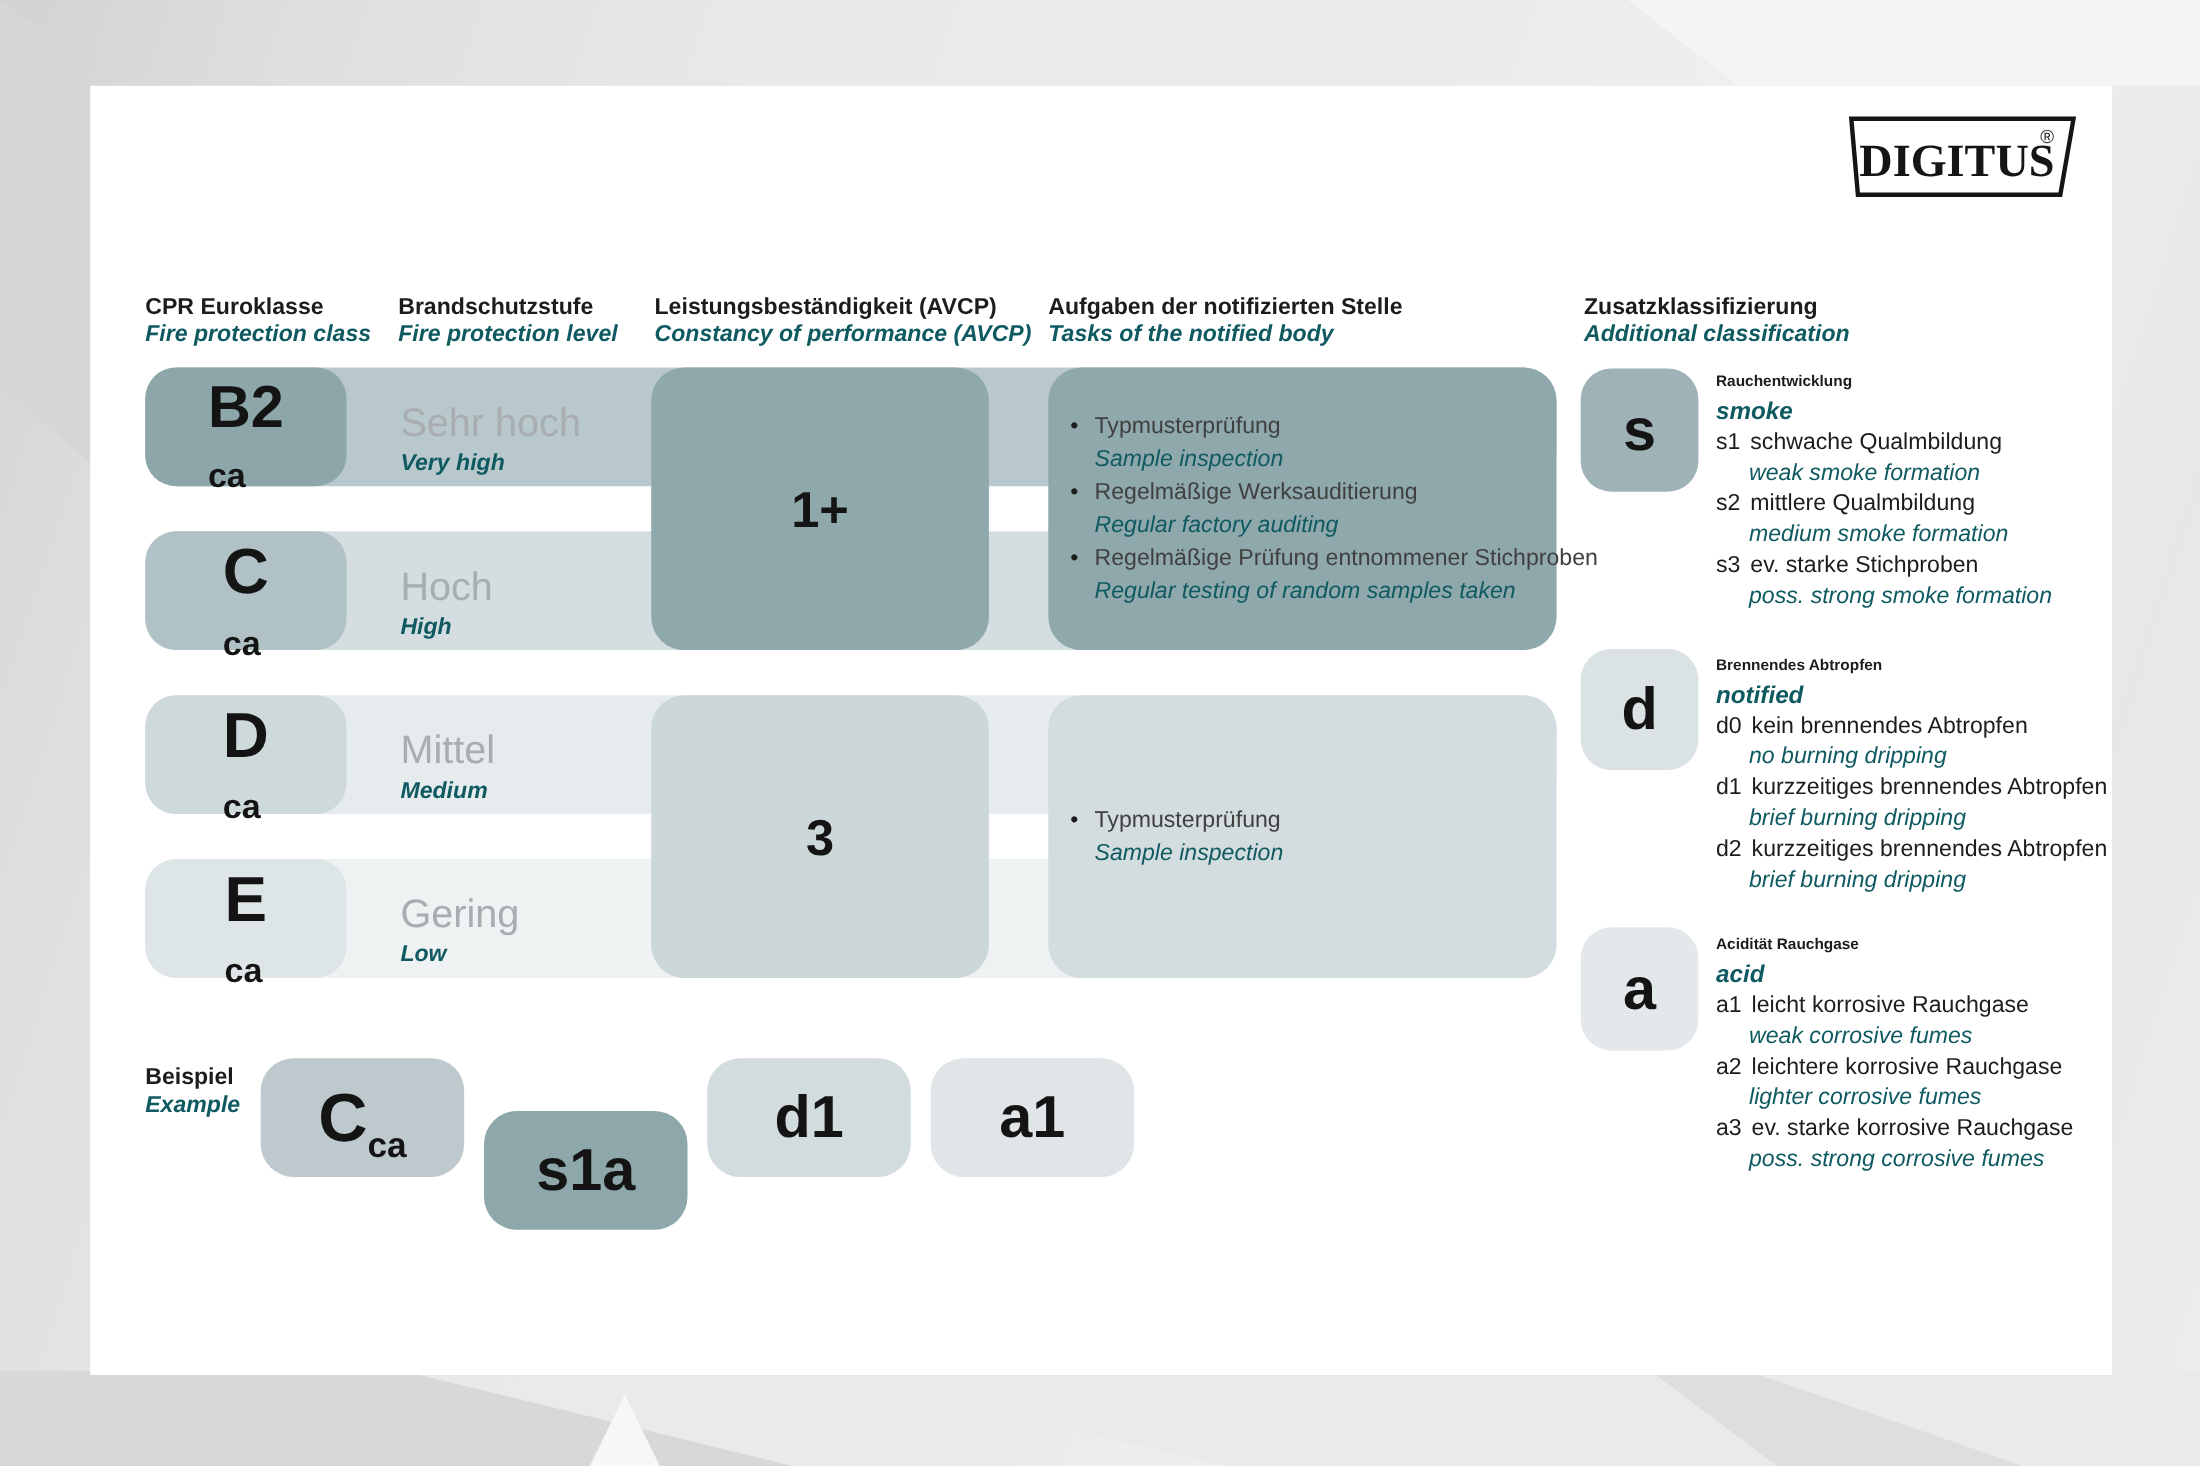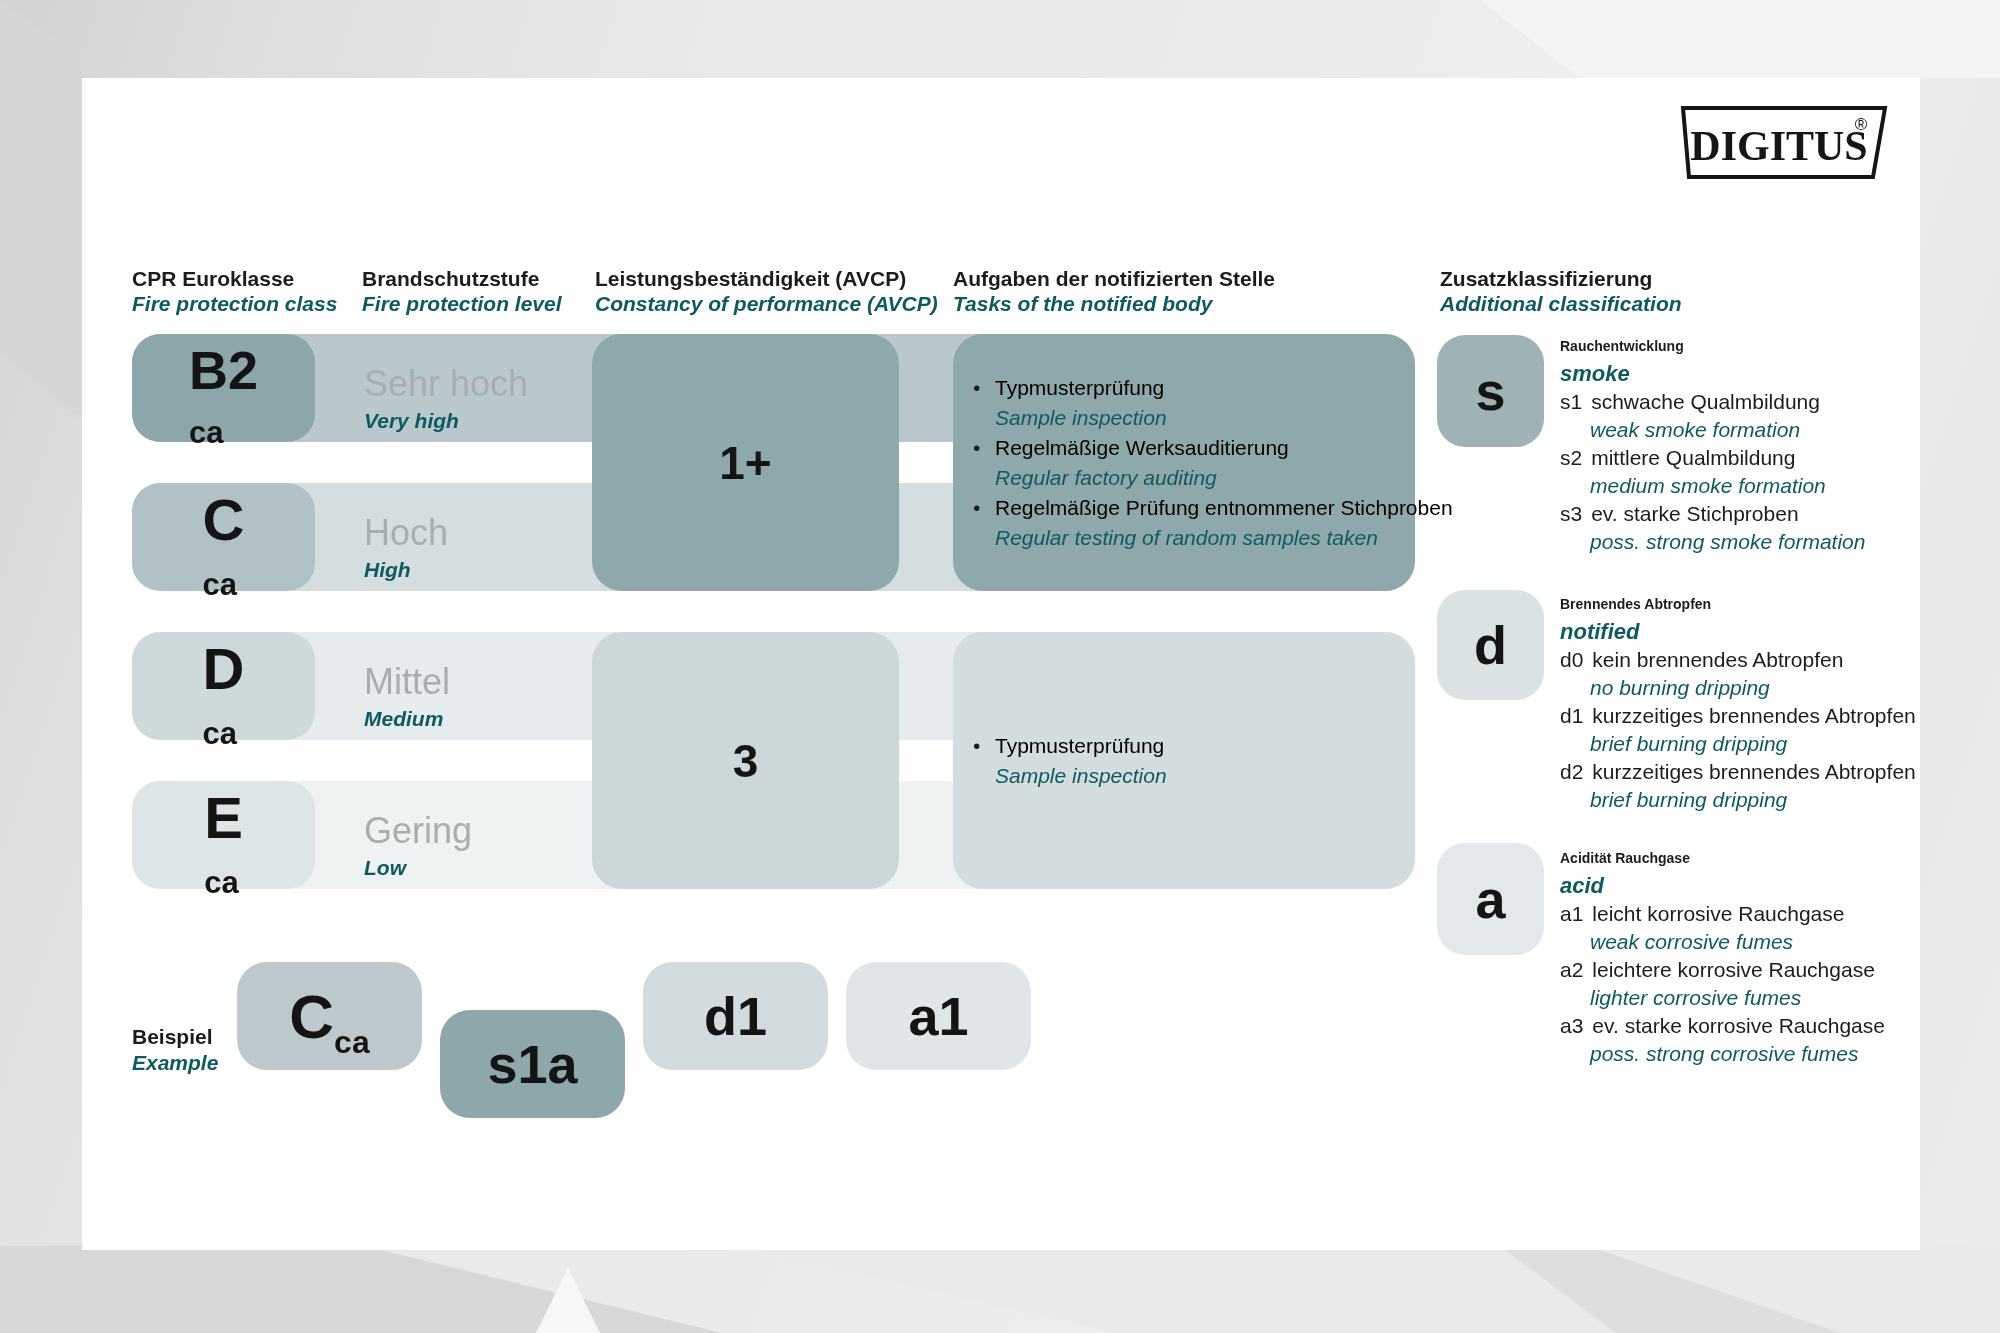--- a/index.html
+++ b/index.html
@@ -61,39 +61,39 @@
   .avcp.b1{top:256px;background:#8fa8ac;}
   .avcp.b2{top:554px;background:#ccd7d9;}
 
   
   .tasks{position:absolute;left:871px;width:462px;height:257px;border-radius:30px;z-index:2;}
   .tasks.b1{top:256px;background:#8fa8ac;}
   .tasks.b2{top:554px;background:#d3dcde;}
   .tasks-content{position:absolute;left:20px;top:0;height:100%;display:flex;flex-direction:column;justify-content:center;z-index:4;}
   .task-item{display:flex;}
   .task-item .bullet{width:22px;font-size:21px;line-height:30px;color:#1c1c1c;}
-  .task-item .lines .de{font-size:21px;line-height:30px;color:#000000;white-space:nowrap;}
+  .task-item .lines .de{font-size:21px;line-height:30px;color:#404040;white-space:nowrap;}
   .task-item .lines .en{font-size:21px;line-height:30px;font-style:italic;color:#0f5a61;white-space:nowrap;}
 
   
   .abadge{position:absolute;left:1355px;width:107px;border-radius:28px;z-index:3;
           display:flex;align-items:center;justify-content:center;font-size:54px;font-weight:bold;color:#141414;}
   .abadge.s{top:257px;height:112px;background:#9fb3b7;}
   .abadge.d{top:512px;height:110px;background:#dae2e3;}
   .abadge.a{top:765px;height:112px;background:#e3e9ea;}
   .add-section{position:absolute;left:1478px;width:380px;}
   .add-section.s{top:254px;} .add-section.d{top:512px;} .add-section.a{top:766px;}
   .add-title-de{font-size:14px;font-weight:bold;color:#1c1c1c;line-height:28px;}
   .add-title-en{font-size:22px;font-weight:bold;font-style:italic;color:#0f5a61;line-height:28px;}
   .add-line-de{font-size:21px;color:#1c1c1c;line-height:28px;white-space:nowrap;}
   .add-line-de .code{margin-right:9px;}
   .add-line-en{font-size:21px;font-style:italic;color:#0f5a61;line-height:28px;margin-left:30px;white-space:nowrap;}
 
   
-  .example-label{position:absolute;left:50px;top:946px;line-height:26px;font-size:21px;white-space:nowrap;}
+  .example-label{position:absolute;left:50px;top:888px;line-height:26px;font-size:21px;white-space:nowrap;}
   .example-label .de{font-weight:bold;color:#1c1c1c;}
   .example-label .en{font-weight:bold;font-style:italic;color:#0f5a61;}
   .ebadge{position:absolute;top:884px;width:185px;height:108px;border-radius:30px;
           display:flex;align-items:center;justify-content:center;font-weight:bold;color:#141414;font-size:54px;}
   .ebadge.e1{left:155px;background:#bdc9cd;}
   .ebadge.e2{left:358px;background:#8ea7ab;margin-top:48px;}
   .ebadge.e3{left:561px;background:#d2dbdd;}
   .ebadge.e4{left:764px;background:#e0e6e8;}
   .ebadge .inner{display:flex;align-items:baseline;}
   .ebadge .main{font-size:62px;}

